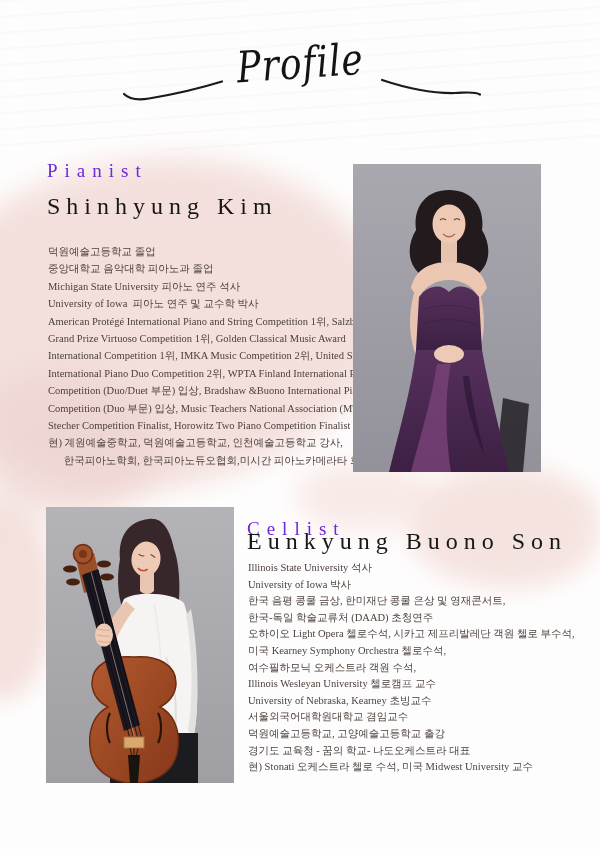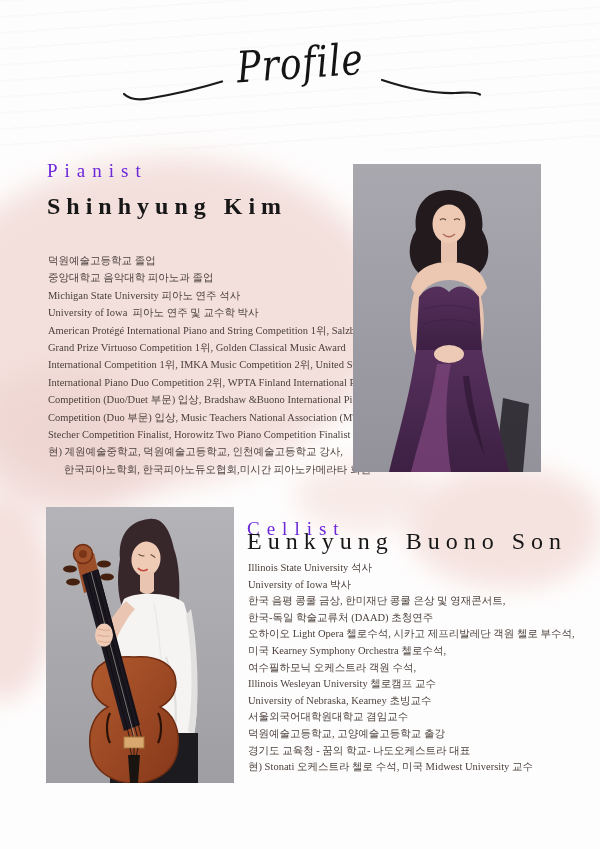--- a/index.html
+++ b/index.html
@@ -42,21 +42,21 @@
     position:absolute; z-index:1; font-size:19px; letter-spacing:7px; color:#6d28d9;
   }
   .perf-name {
     position:absolute; z-index:1; font-size:24px; letter-spacing:6px; color:#171717;
   }
   .bio-list {
     position:absolute; z-index:1; margin:0; padding:0; list-style:none;
     font-size:10.5px; color:#4b403c; white-space:pre;
   }
   .bio-list li { display:block; }
-  .bio-pianist { left:48px;  top:243px; line-height:17.4px;margin-top:9px; }
+  .bio-pianist { left:48px;  top:243px; line-height:17.4px; }
   .bio-cellist { left:248px; top:560px; line-height:16.6px; }
   .role-pianist { left:47px;  top:160px; }
   .name-pianist { left:47px;  top:193px; }
   .role-cellist { left:247px; top:518px; }
   .name-cellist { left:247px; top:528px; }
 
   
   .photo { position:absolute; z-index:2; margin:0; overflow:hidden; }
   .photo svg { display:block; }
   .photo-pianist { left:353px; top:164px; width:188px; height:308px; }
@@ -78,21 +78,21 @@
   <svg class="swash swash-left" viewBox="0 0 104 26">
     <path d="M3,17 C8,22 16,23.5 28,21.5 C55,17 80,11 101,4.5" fill="none" stroke="#1a1a1a" stroke-width="2.2" stroke-linecap="round"></path>
   </svg>
   <div class="script-title">Profile</div>
   <svg class="swash swash-right" viewBox="0 0 104 26">
     <path d="M3,6 C24,13 52,19.5 76,19 C86,18.8 95,17 101,20.5" fill="none" stroke="#1a1a1a" stroke-width="2.2" stroke-linecap="round"></path>
   </svg>
 
   <section>
     <h2 class="role role-pianist" style="margin:0;font-weight:normal;">Pianist</h2>
-    <h1 class="perf-name name-pianist" style="margin:0;font-weight:bold;">Shinhyung Kim</h1>
+    <h1 class="perf-name name-pianist" style="margin:0;font-weight:normal;">Shinhyung Kim</h1>
     <ul class="bio-list bio-pianist"><li class="bio-line">덕원예술고등학교 졸업</li><li class="bio-line">중앙대학교 음악대학 피아노과 졸업</li><li class="bio-line">Michigan State University 피아노 연주 석사</li><li class="bio-line">University of Iowa  피아노 연주 및 교수학 박사</li><li class="bio-line">American Protégé International Piano and String Competition 1위, Salzburg</li><li class="bio-line">Grand Prize Virtuoso Competition 1위, Golden Classical Music Award</li><li class="bio-line">International Competition 1위, IMKA Music Competition 2위, United States</li><li class="bio-line">International Piano Duo Competition 2위, WPTA Finland International Piano</li><li class="bio-line">Competition (Duo/Duet 부문) 입상, Bradshaw &amp;Buono International Piano</li><li class="bio-line">Competition (Duo 부문) 입상, Music Teachers National Association (MTNA)</li><li class="bio-line">Stecher Competition Finalist, Horowitz Two Piano Competition Finalist</li><li class="bio-line">현) 계원예술중학교, 덕원예술고등학교, 인천예술고등학교 강사,</li><li class="bio-line">      한국피아노학회, 한국피아노듀오협회,미시간 피아노카메라타 회원</li></ul>
 
     <figure class="photo photo-pianist">
       <svg viewBox="0 0 188 308" width="188" height="308">
         <defs>
           <linearGradient id="bg1" x1="0" y1="0" x2="0" y2="1">
             <stop offset="0" stop-color="#a9a8af"></stop>
               <stop offset="1" stop-color="#93919a"></stop>
           </linearGradient>
           <linearGradient id="gown" x1="0" y1="0" x2="0" y2="1">

